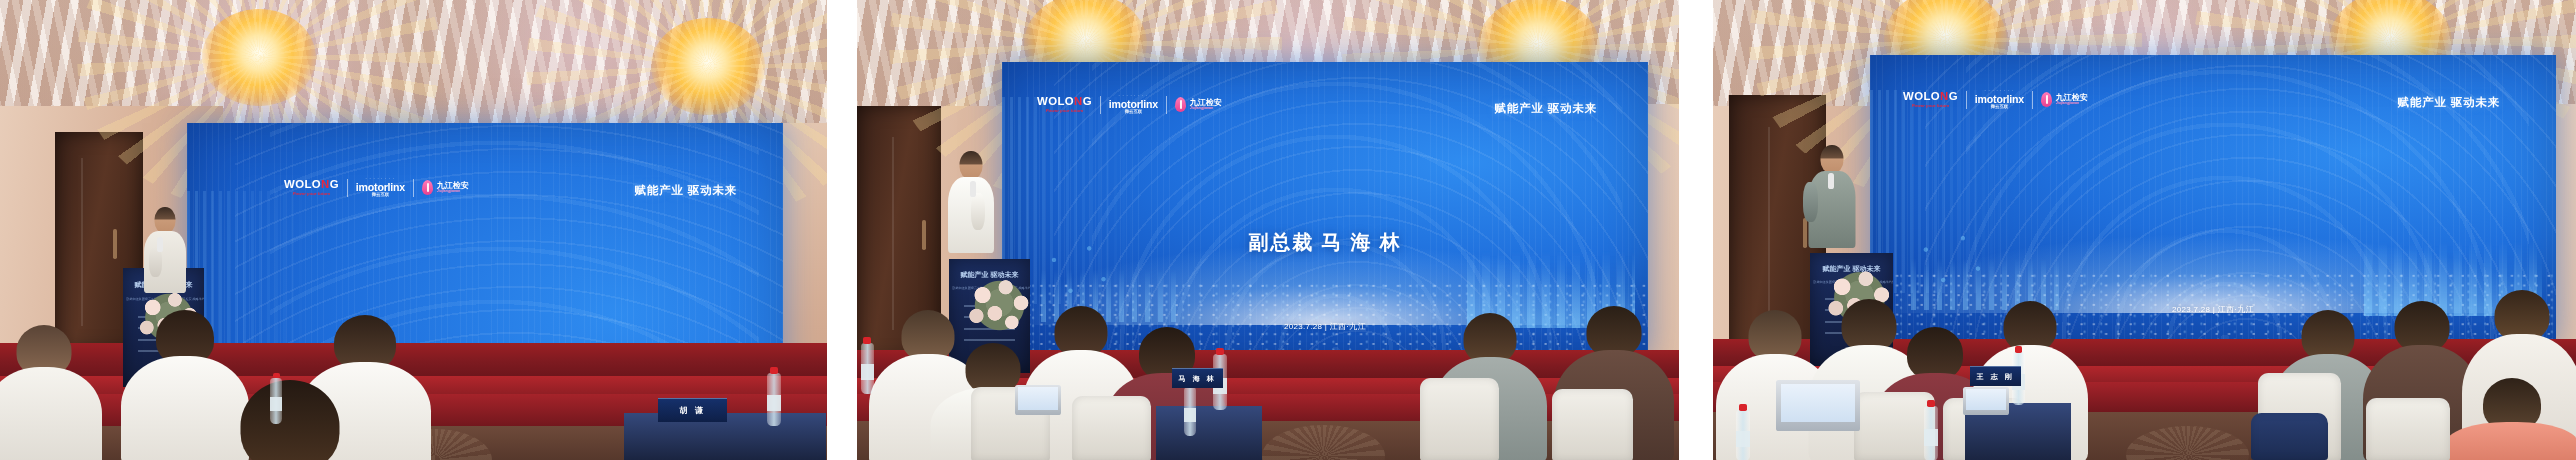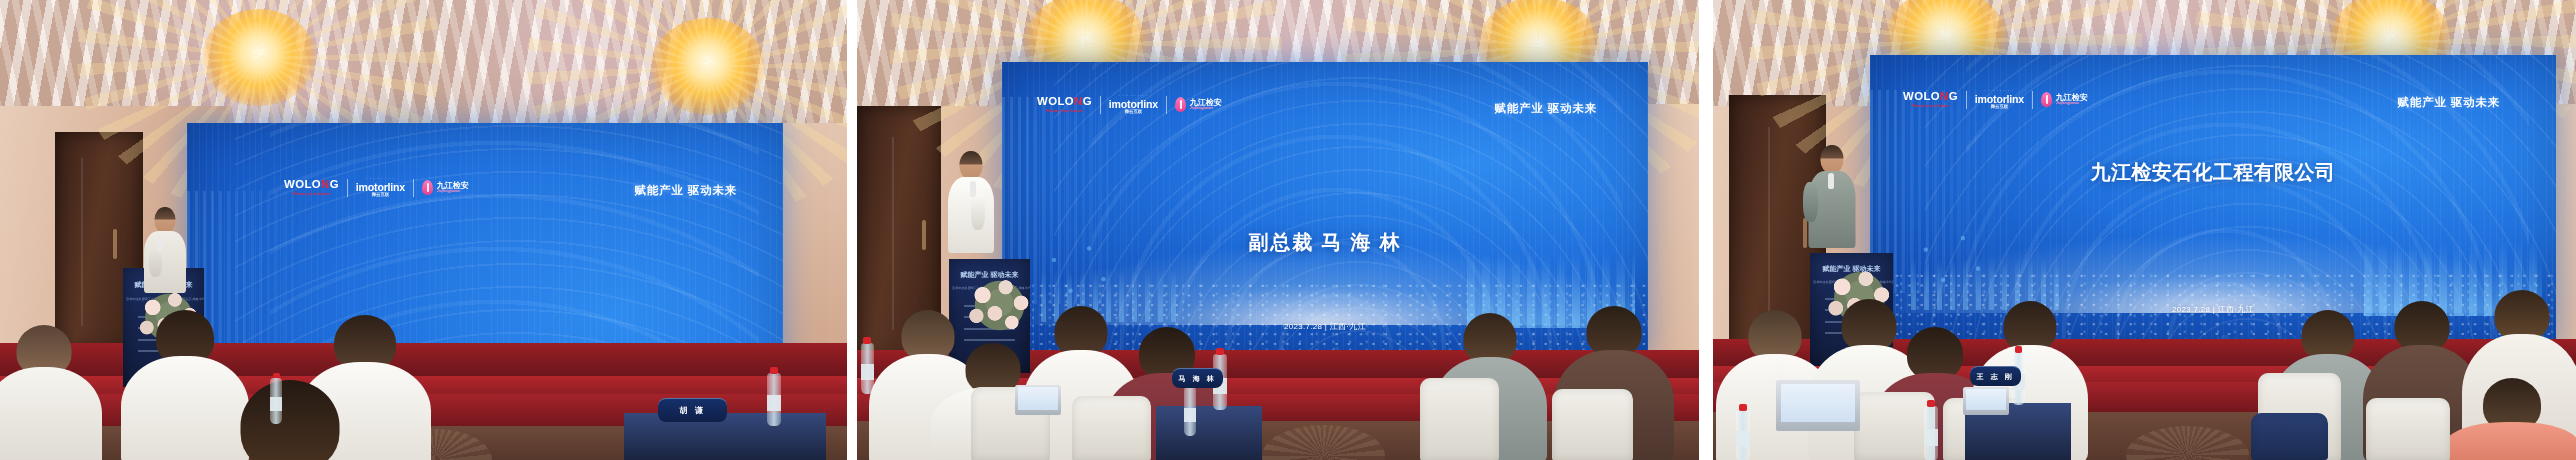--- a/index.html
+++ b/index.html
@@ -8,21 +8,20 @@
   #stage{
     position:relative;
     width:2576px;height:461px;
     background:#ffffff;
     overflow:hidden;
   }
 
   .panel{
     position:absolute;top:0;height:461px;overflow:hidden;
     background:#000;
-    padding-left:20px;
   }
   .panel-1{left:0px;width:827px;}
   .panel-2{left:857px;width:822px;}
   .panel-3{left:1713px;width:863px;}
 
   
   .room{position:absolute;inset:0;background:#cfa88f;}
   .ceiling{
     position:absolute;left:0;right:0;top:0;height:132px;
     background:
@@ -291,21 +290,21 @@
   .bottle{
     position:absolute;border-radius:3.5px 3.5px 5.3px 5.3px;
     background:linear-gradient(90deg,rgba(255,255,255,.35),rgba(210,230,240,.85),rgba(255,255,255,.3));
   }
   .bottle .cap{position:absolute;left:22%;right:22%;top:-11%;height:12%;background:#d8232a;border-radius:1.8px;}
   .bottle .lbl{position:absolute;left:0;right:0;top:42%;height:30%;background:rgba(225,235,240,.92);}
   .namecard{
     position:absolute;
     background:linear-gradient(#15306b,#0e1f47);
     border-top:0.9px solid rgba(160,200,255,.5);
-    display:flex;align-items:center;justify-content:center;border-radius:8px;
+    display:flex;align-items:center;justify-content:center;
   }
   .namecard span{color:#ffffff;font-weight:700;letter-spacing:2.6px;white-space:nowrap;}
   .laptop{
     position:absolute;
     background:linear-gradient(#dfe3e8,#aab2bb);
     border-radius:2.6px;
   }
   .laptop .scr{position:absolute;left:6%;right:6%;top:8%;bottom:18%;background:linear-gradient(#eaf2fb,#cfe0f2);}
   .carpet-medal{
     position:absolute;border-radius:50%;
@@ -594,21 +593,20 @@
           <div class="logo-jja">
             <div class="jja-mark" style="width:11.4px;height:15px;"></div>
             <div class="jja-txt">
               <div class="jja-cn" style="font-size:8px;">九江检安</div>
               <div class="jja-en" style="font-size:3.5px;">Jiujiangjianan</div>
             </div>
           </div>
         </div>
 
         <div class="slogan" style="right:56px;top:40px;font-size:11.4px;">赋能产业  驱动未来</div>
-        <div class="headline" style="left:50%;transform:translateX(-50%);top:104px;font-size:20px;">九江检安石化工程有限公司</div>
         <div class="datestamp" style="left:50%;transform:translateX(-50%);top:249px;font-size:8px;">2023.7.28 | 江西·九江</div>
       </div>
 
       <div class="stage-floor" style="top:339px;height:30px;"></div>
       <div class="stage-front" style="top:366px;height:17.6px;"></div>
       <div class="stage-skirt" style="top:382px;height:32px;"></div>
       <div class="floor" style="height:49px;"></div>
       <div class="carpet-medal" style="left:413px;bottom:-23px;width:123px;height:58px;"></div>
 
       <div class="podium" style="left:97px;top:253px;width:83px;height:113px;">

